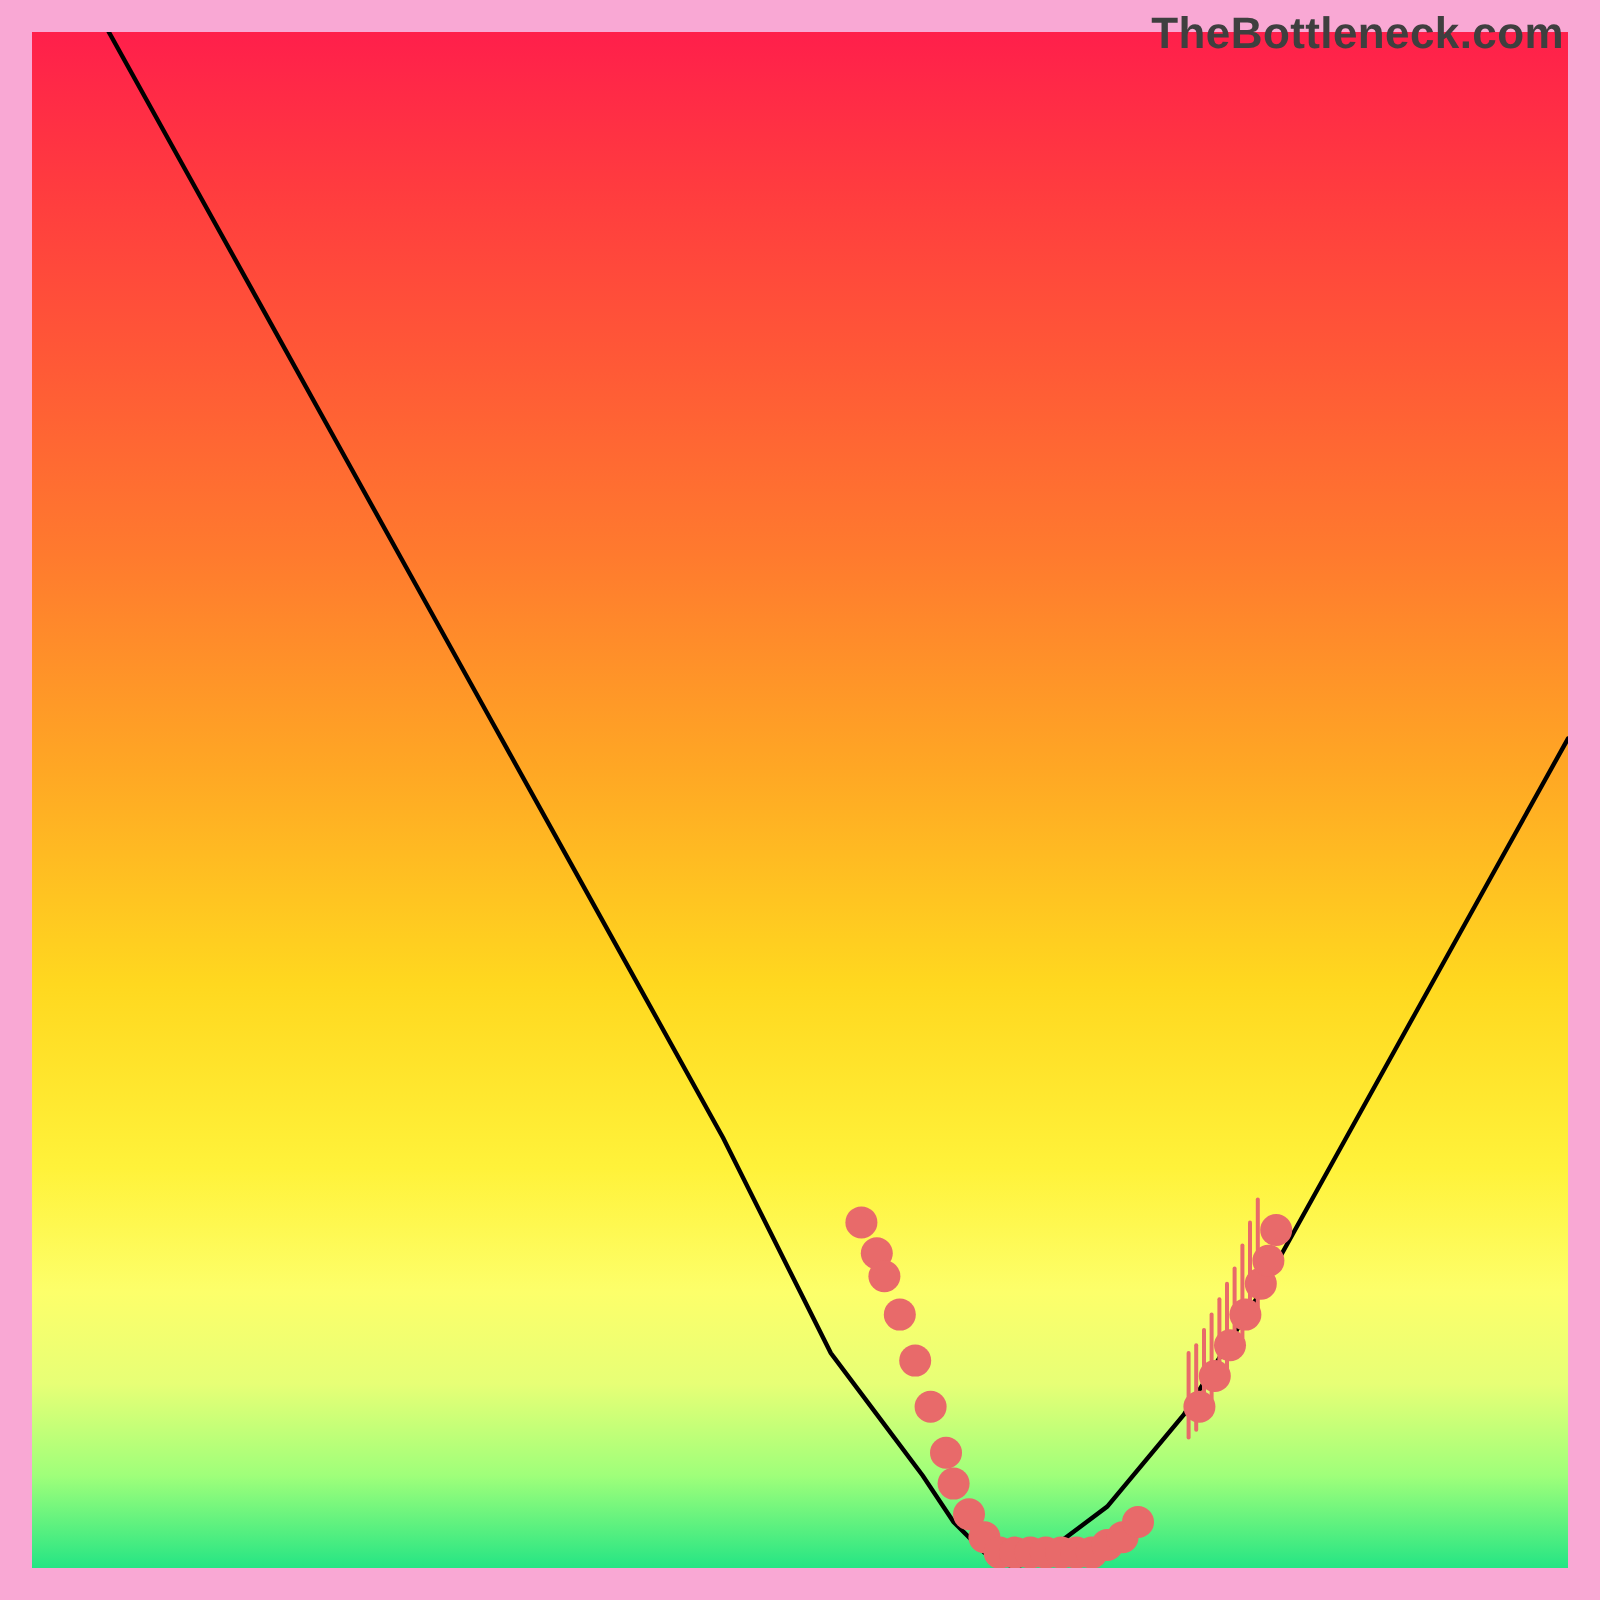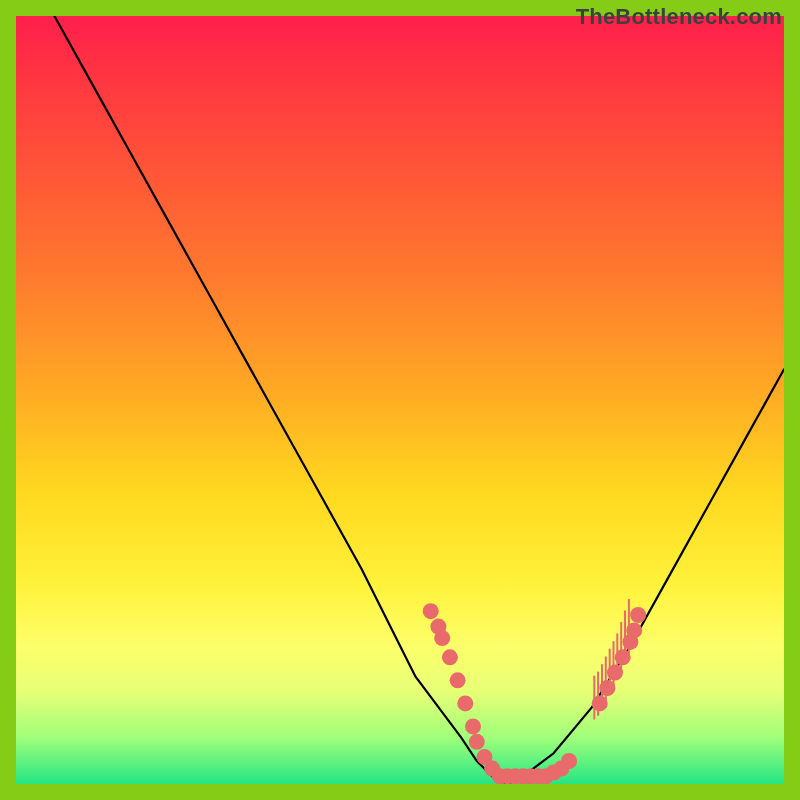--- a/index.html
+++ b/index.html
@@ -7,21 +7,21 @@
     padding: 0;
     width: 800px;
     height: 800px;
     background: #000;
     overflow: hidden;
     font-family: Arial, Helvetica, sans-serif;
   }
   .frame {
     position: absolute;
     inset: 0;
-    background: #84cc16;
+    background: #f9a8d4;
     padding-left: 36px;
   }
   .plot {
     position: absolute;
     left: 16px;
     top: 16px;
     width: 768px;
     height: 768px;
     background: linear-gradient(
       to bottom,

